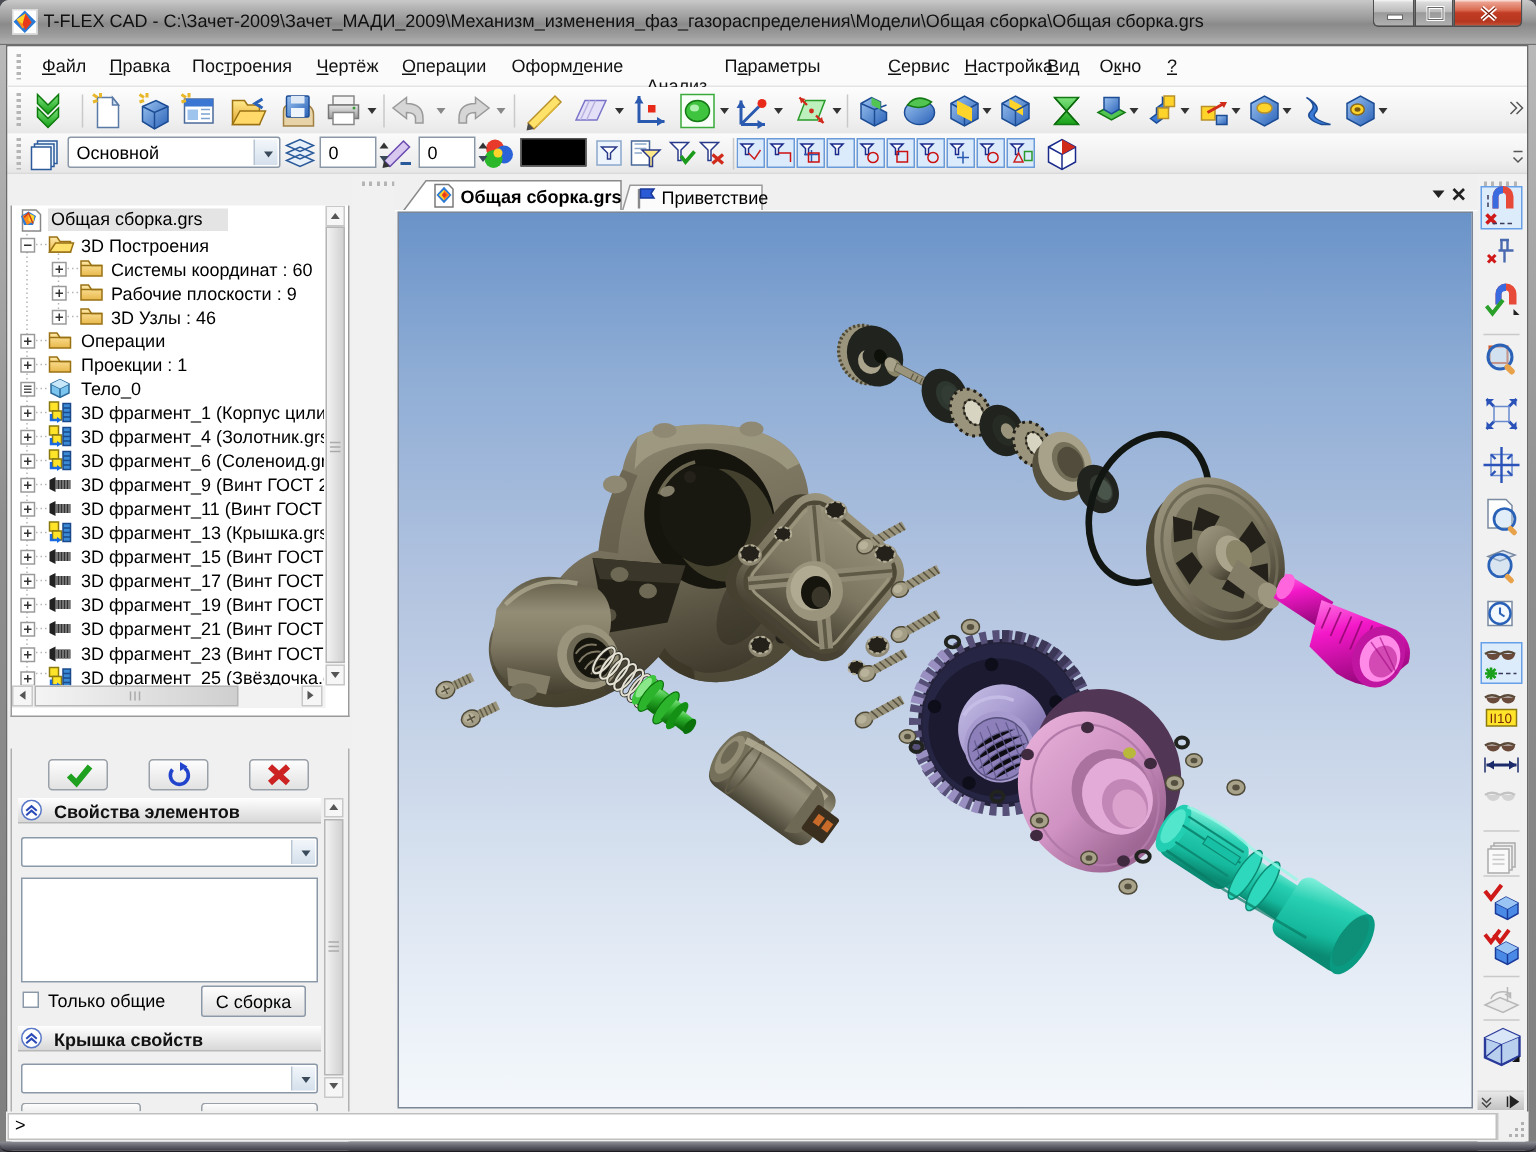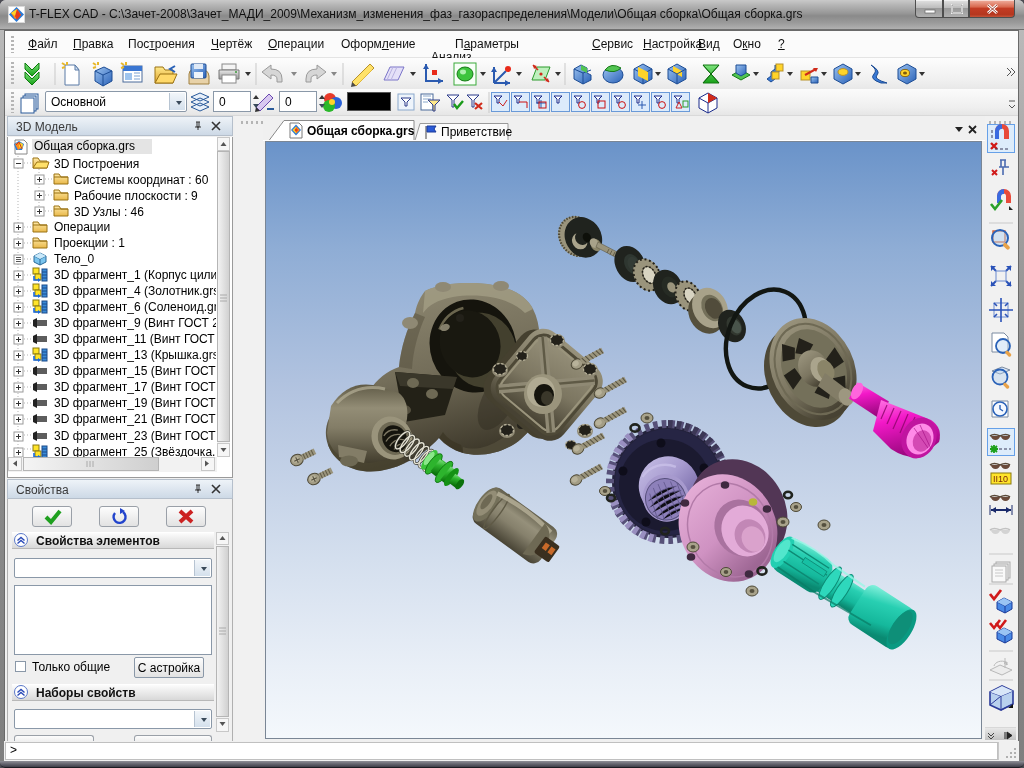--- a/index.html
+++ b/index.html
@@ -49,21 +49,21 @@
 <div id="win">
   <div id="titlebar">
     <div id="logo">
         <svg width="15" height="15" style="position:absolute;left:0;top:0;">
           <path d="M7.5 0 L15 7.5 L7.5 15 L0 7.5 Z" fill="#2a7ad6"></path>
           <path d="M2 6 L8 2 L12 8 L6 12 Z" fill="#ff8a1a"></path>
           <path d="M8 2 L12 8 L8 13 L5 7 Z" fill="#e83a1a"></path>
           <path d="M2 6 L8 2 L6 9 Z" fill="#ffd42a"></path>
         </svg>
       </div>
-    <div id="titletext">T-FLEX CAD - C:\Зачет-2008\Зачет_МАДИ_2009\Механизм_изменения_фаз_газораспределения\Модели\Общая сборка\Общая сборка.grs</div>
+    <div id="titletext">T-FLEX CAD - C:\Зачет-2009\Зачет_МАДИ_2009\Механизм_изменения_фаз_газораспределения\Модели\Общая сборка\Общая сборка.grs</div>
   </div>
   <div class="wbtn" id="btnmin"><svg width="28" height="18">
         <rect x="9" y="10" width="10" height="3" fill="#fff" stroke="#666" stroke-width="0.7"></rect>
       </svg></div>
   <div class="wbtn" id="btnmax"><svg width="26" height="18">
         <rect x="8" y="5" width="10" height="8" fill="none" stroke="#fff" stroke-width="2"></rect>
         <rect x="8" y="5" width="10" height="8" fill="none" stroke="#555" stroke-width="0.6"></rect>
       </svg></div>
   <div class="wbtn" id="btnclose"><svg width="46" height="18">
         <path d="M18 5 L27 13 M27 5 L18 13" stroke="#fff" stroke-width="3"></path>
@@ -72,21 +72,21 @@
   <div id="client">
     <div id="menubar">
       <div class="grip" style="left:6px;top:5px;height:17px;"></div>
       <div class="menuitem" style="left:23px;"><u>Ф</u>айл</div>
       <div class="menuitem" style="left:68px;"><u>П</u>равка</div>
       <div class="menuitem" style="left:123px;">Пос<u>т</u>роения</div>
       <div class="menuitem" style="left:206px;"><u>Ч</u>ертёж</div>
       <div class="menuitem" style="left:263px;"><u>О</u>перации</div>
       <div class="menuitem" style="left:336px;">Оформ<u>л</u>ение</div>
       <div class="menuitem" style="left:426px;margin-top:13px;"><u>А</u>нализ</div>
-      <div class="menuitem" style="left:450px;">П<u>а</u>раметры</div>
+      <div class="menuitem" style="left:478px;">П<u>а</u>раметры</div>
       <div class="menuitem" style="left:563px;margin-left:24px;"><u>С</u>ервис</div>
       <div class="menuitem" style="left:618px;margin-left:20px;"><u>Н</u>астройка</div>
       <div class="menuitem" style="left:693px;"><u>В</u>ид</div>
       <div class="menuitem" style="left:728px;">О<u>к</u>но</div>
       <div class="menuitem" style="left:773px;"><u>?</u></div>
     </div>
     <div id="tb1">
       <div class="grip" style="left:6px;top:4px;height:24px;"></div>
       <svg width="1013" height="31" style="position:absolute;left:0;top:0;">
         <defs>
@@ -384,25 +384,20 @@
             <rect x="192" y="12" width="5" height="6" fill="none" stroke="#2a9a2a"></rect>
           </g>
       </svg>
       <svg width="30" height="27" style="position:absolute;left:690px;top:0;">
         <path d="M4 9 L13 4 L22 9 L22 19 L13 24 L4 19 Z" fill="#fff" stroke="#1a2a8a"></path>
           <path d="M4 9 L13 14 L22 9 M13 14 L13 24" stroke="#1a2a8a" fill="none"></path>
           <path d="M13 4 L22 9 L13 14 Z" fill="#d02a1a"></path>
       </svg>
     </div>
     <div id="leftdock">
-      <div class="phdr" style="top:0;">3D Модель<svg class="pin" style="left:184px;" viewBox="0 0 12 12">
-            <path d="M4 2 h4 M5 2 v5 h2 v-5 M3 7 h6 M6 7 v3" stroke="#333" fill="none"></path>
-          </svg><svg class="pin" style="left:202px;" viewBox="0 0 12 12">
-            <path d="M2 2 L10 10 M10 2 L2 10" stroke="#333" stroke-width="1.6" fill="none"></path>
-          </svg></div>
       <div id="tree">
         <svg width="226" height="341">
           <defs>
             <clipPath id="treeclip">
                 <rect x="0" y="0" width="208" height="320"></rect>
               </clipPath>
             <linearGradient id="fold" x1="0" y1="0" x2="0" y2="1">
                 <stop offset="0" stop-color="#ffe9a8"></stop>
                 <stop offset="1" stop-color="#e8b84a"></stop>
               </linearGradient>
@@ -686,25 +681,20 @@
             <rect x="0" y="0" width="209" height="15" fill="#f2f2f2"></rect>
             <rect x="0.5" y="0.5" width="13" height="13" fill="#f6f6f6" stroke="#c8c8c8"></rect>
               <path d="M9 3.5 L5 6.5 L9 9.5 Z" fill="#555"></path>
             <rect x="15.5" y="0.5" width="135" height="13" fill="url(#sbthumb)" stroke="#b5b5b5"></rect>
             <path d="M79 4 v6 M82 4 v6 M85 4 v6" stroke="#aaa"></path>
             <rect x="193.5" y="0.5" width="13" height="13" fill="#f6f6f6" stroke="#c8c8c8"></rect>
               <path d="M197 3.5 L201 6.5 L197 9.5 Z" fill="#555"></path>
           </g>
         </svg>
       </div>
-      <div class="phdr" style="top:363px;">Свойства<svg class="pin" style="left:184px;" viewBox="0 0 12 12">
-            <path d="M4 2 h4 M5 2 v5 h2 v-5 M3 7 h6 M6 7 v3" stroke="#333" fill="none"></path>
-          </svg><svg class="pin" style="left:202px;" viewBox="0 0 12 12">
-            <path d="M2 2 L10 10 M10 2 L2 10" stroke="#333" stroke-width="1.6" fill="none"></path>
-          </svg></div>
       <div id="props">
         <div class="pbtn" style="left:24px;"><svg width="38" height="19" viewBox="0 0 38 19">
               <path d="M13 10 l5 5 l9 -11" fill="none" stroke="#1fa01f" stroke-width="4"></path>
             </svg></div>
         <div class="pbtn" style="left:91px;"><svg width="38" height="19" viewBox="0 0 38 19">
               <path d="M15 6 a6 6 0 1 0 8 -1" fill="none" stroke="#2244cc" stroke-width="2.4"></path>
               <path d="M20 1 l5 3 l-5 3 Z" fill="#2244cc"></path>
             </svg></div>
         <div class="pbtn" style="left:158px;"><svg width="38" height="19" viewBox="0 0 38 19">
               <path d="M13 4 l12 11 M25 4 l-12 11" fill="none" stroke="#cc2222" stroke-width="4"></path>
@@ -714,22 +704,22 @@
             <circle cx="7" cy="7" r="6.5" fill="#fff" stroke="#5a78c8"></circle>
             <path d="M3.5 7.5 L7 4.5 L10.5 7.5 M3.5 10.5 L7 7.5 L10.5 10.5" fill="none" stroke="#2a4ab8" stroke-width="1.4"></path>
           </svg>
         <div class="combo" style="left:6px;top:59px;width:198px;height:20px;">
             <div class="combobtn"></div>
             <div class="carr" style="right:4px;top:8px;"></div>
           </div>
         <div style="position:absolute;left:6px;top:86px;width:198px;height:70px;background:#fff;border:1px solid #8a98a8;"></div>
         <div style="position:absolute;left:7px;top:162px;width:11px;height:11px;background:#fff;border:1px solid #8a98a8;"></div>
         <div style="position:absolute;left:24px;top:161px;font-size:12px;text-align:center;">Только общие</div>
-        <div style="position:absolute;left:126px;top:158px;width:70px;height:21px;background:linear-gradient(180deg,#fdfdfd,#e2e2e2);border:1px solid #8a98a8;border-radius:2px;font-size:12px;text-align:center;padding-top:3px;">С астройка</div>
-        <div class="sechdr" style="top:185px;">Наборы свойств</div>
+        <div style="position:absolute;left:126px;top:158px;width:70px;height:21px;background:linear-gradient(180deg,#fdfdfd,#e2e2e2);border:1px solid #8a98a8;border-radius:2px;font-size:12px;text-align:center;padding-top:3px;">С сборка</div>
+        <div class="sechdr" style="top:185px;">Крышка свойств</div>
         <svg width="16" height="16" style="position:absolute;left:6px;top:186px;">
             <circle cx="7" cy="7" r="6.5" fill="#fff" stroke="#5a78c8"></circle>
             <path d="M3.5 7.5 L7 4.5 L10.5 7.5 M3.5 10.5 L7 7.5 L10.5 10.5" fill="none" stroke="#2a4ab8" stroke-width="1.4"></path>
           </svg>
         <div class="combo" style="left:6px;top:210px;width:198px;height:20px;">
             <div class="combobtn"></div>
             <div class="carr" style="right:4px;top:8px;"></div>
           </div>
         <div style="position:absolute;left:6px;top:236px;width:80px;height:6px;background:linear-gradient(180deg,#fdfdfd,#f0f0f0);border:1px solid #9aa0a8;border-bottom:none;border-radius:3px 3px 0 0;"></div>
         <div style="position:absolute;left:126px;top:236px;width:78px;height:6px;background:linear-gradient(180deg,#fdfdfd,#f0f0f0);border:1px solid #9aa0a8;border-bottom:none;border-radius:3px 3px 0 0;"></div>

